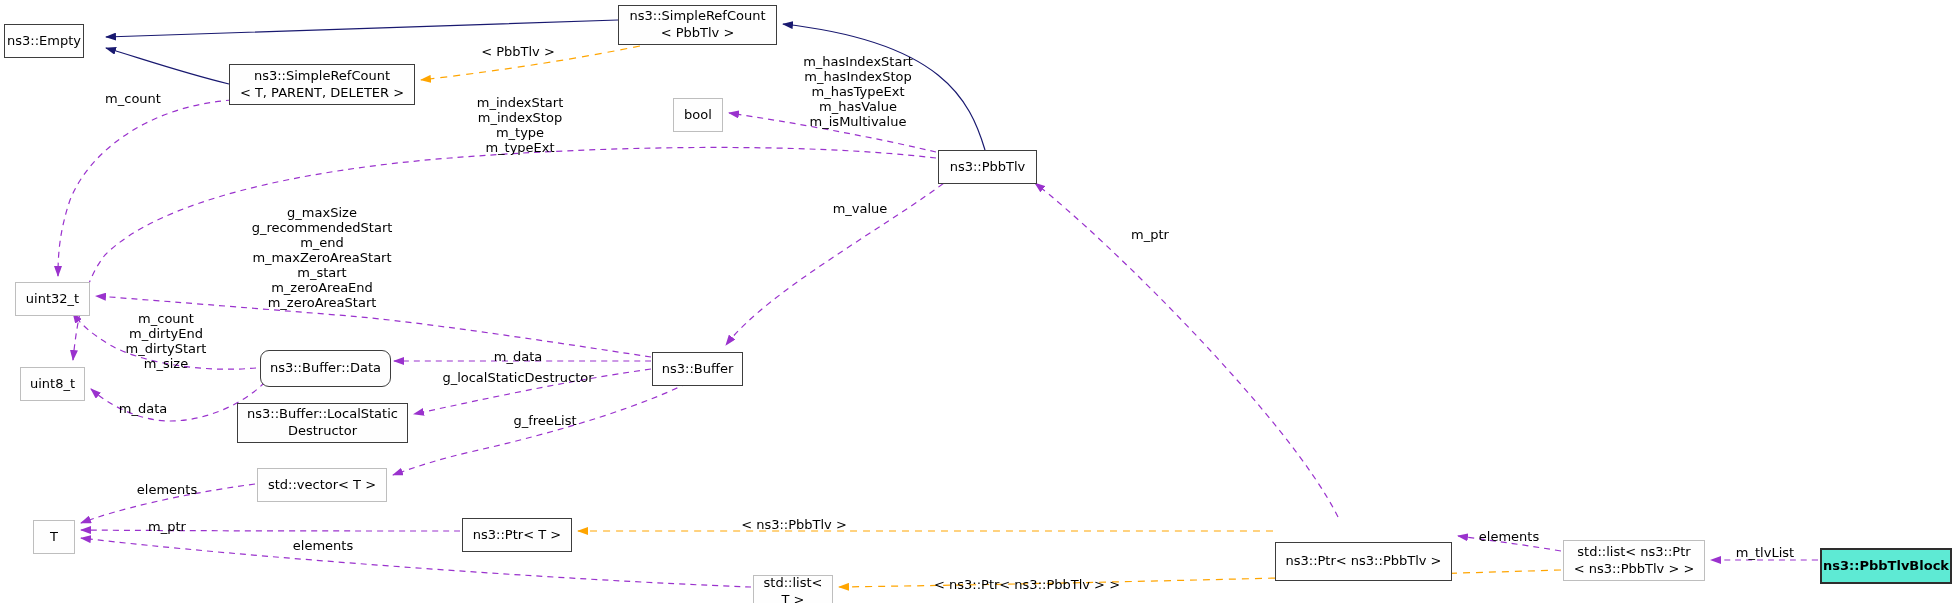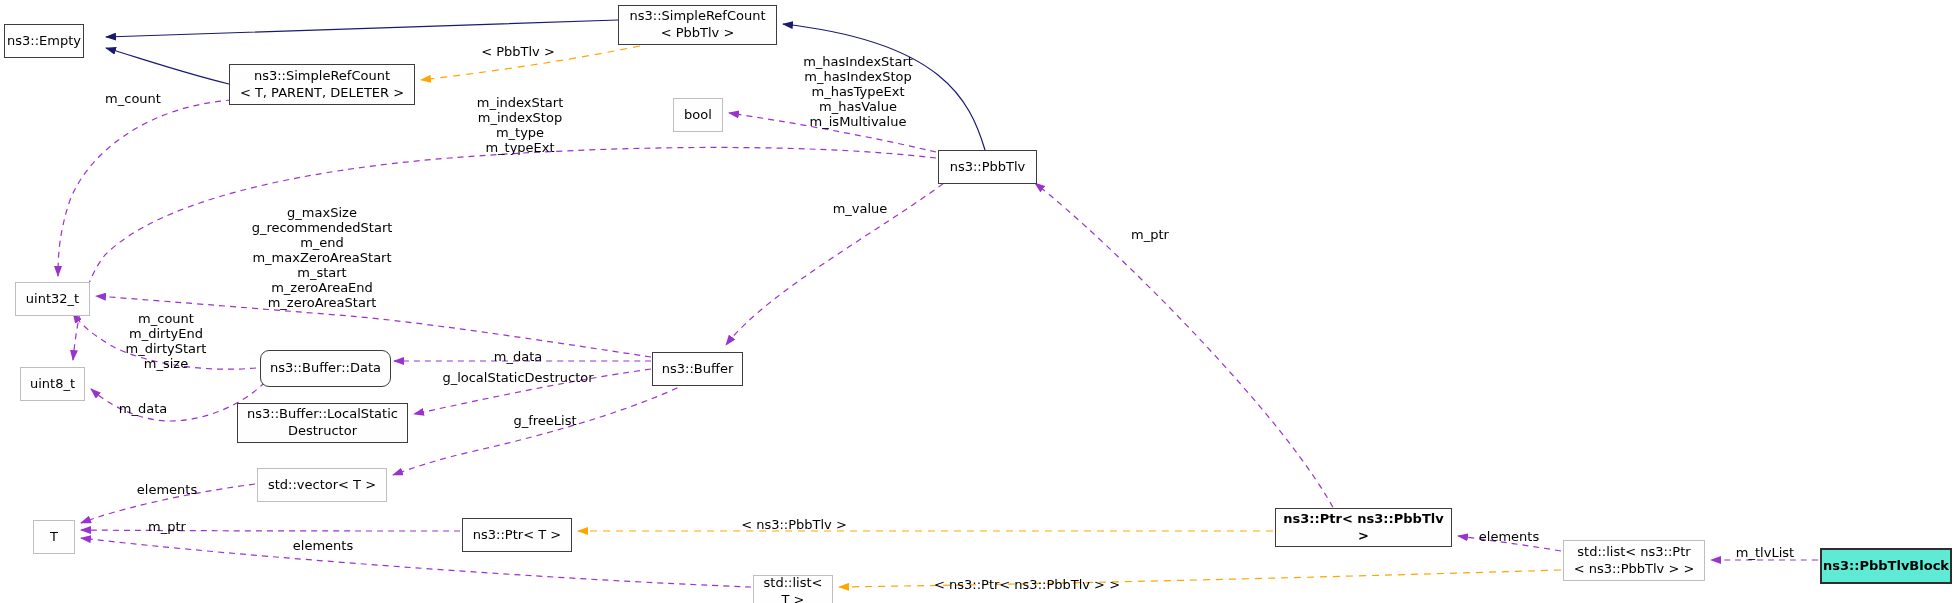--- a/index.html
+++ b/index.html
@@ -103,21 +103,21 @@
   <div class="node" style="left:652px;top:352px;width:91px;height:25px;">ns3::Buffer</div>
 
   <div class="node ext" style="left:257px;top:468px;width:130px;height:25px;">std::vector&lt; T &gt;</div>
 
   <div class="node ext" style="left:33px;top:520px;width:42px;height:23px;">T</div>
 
   <div class="node" style="left:462px;top:518px;width:110px;height:27px;">ns3::Ptr&lt; T &gt;</div>
 
   <div class="node ext" style="left:753px;top:575px;width:80px;height:22px;">std::list&lt; T &gt;</div>
 
-  <div class="node" style="left:1275px;top:508px;width:177px;height:39px;font-weight:bold;">ns3::Ptr&lt; ns3::PbbTlv &gt;</div>
+  <div class="node" style="left:1275px;top:542px;width:177px;height:39px;">ns3::Ptr&lt; ns3::PbbTlv &gt;</div>
 
   <div class="node ext" style="left:1563px;top:540px;width:142px;height:41px;">std::list&lt; ns3::Ptr
 &lt; ns3::PbbTlv &gt; &gt;</div>
 
   <div class="node focus" style="left:1820px;top:548px;width:132px;height:24px;">ns3::PbbTlvBlock</div>
 
   <div class="elabel" style="left:133px;top:98px;">m_count</div>
   <div class="elabel" style="left:518px;top:51px;">&lt; PbbTlv &gt;</div>
   <div class="elabel" style="left:520px;top:125px;">m_indexStart
 m_indexStop

